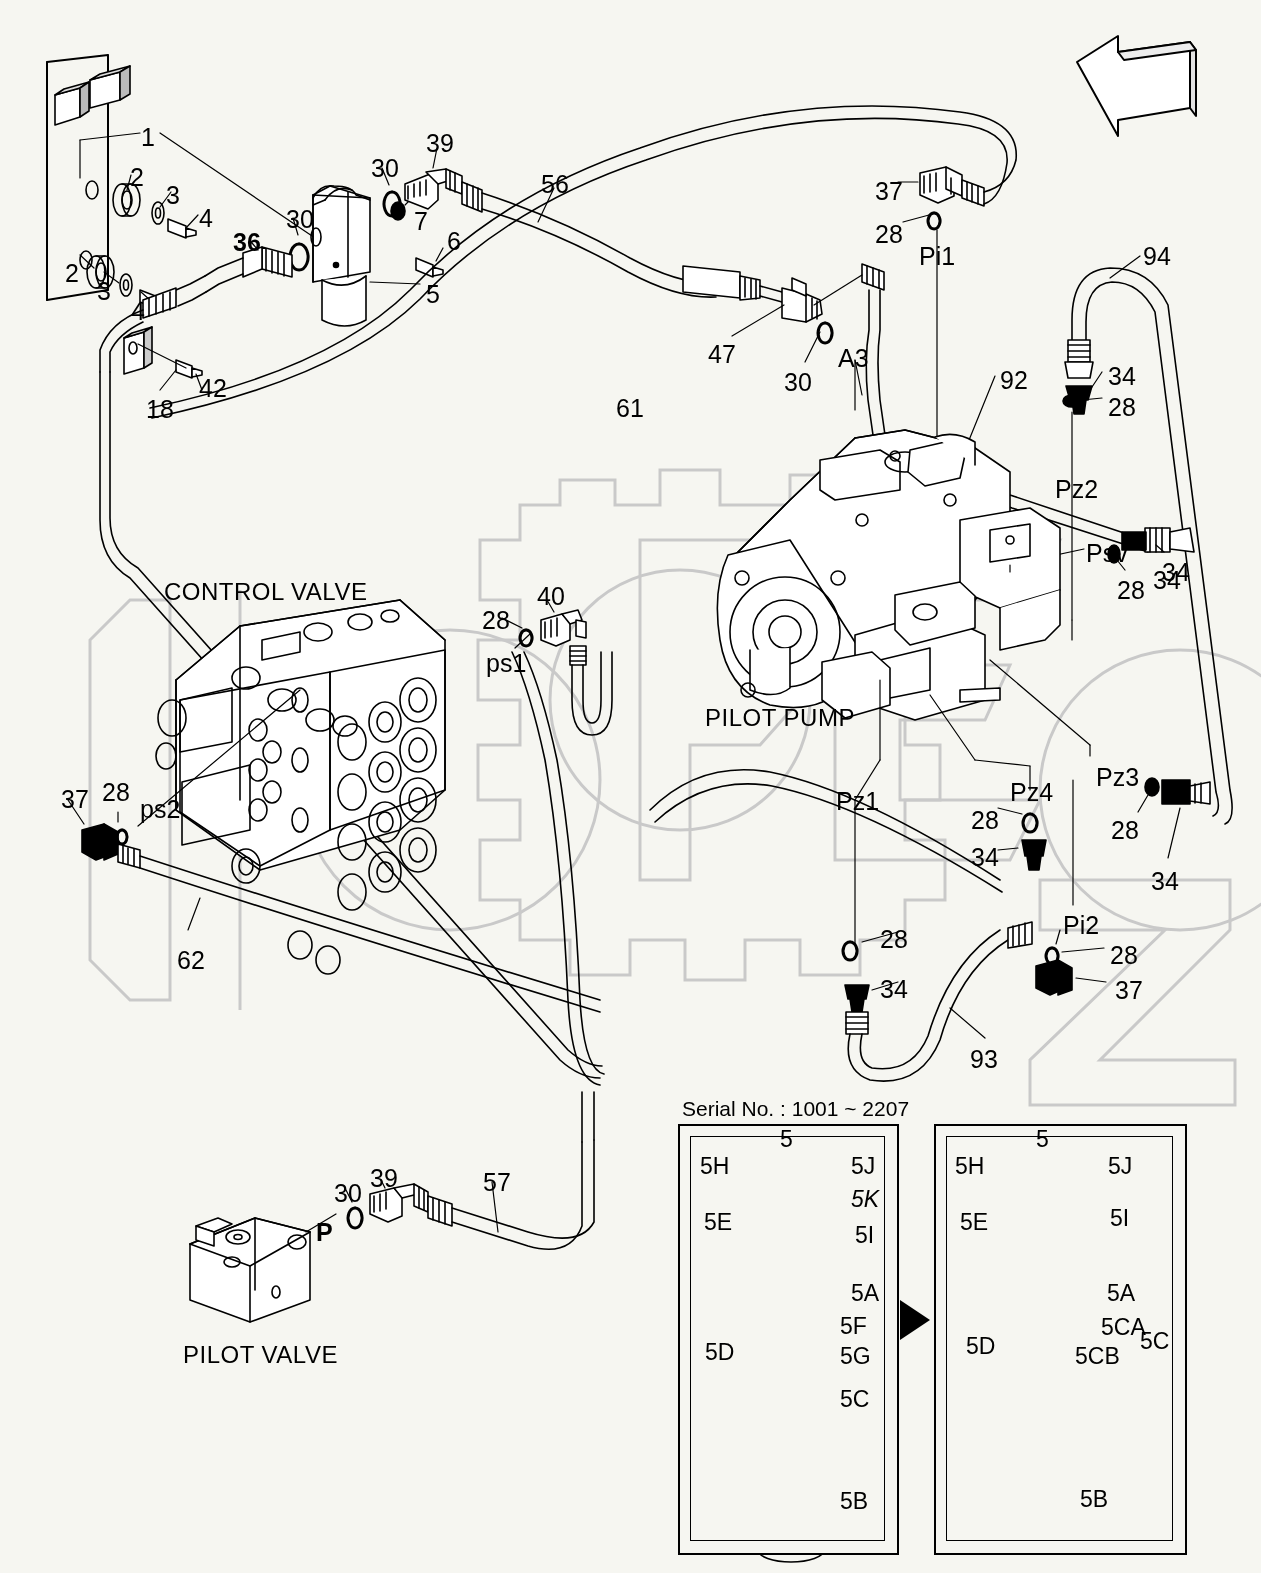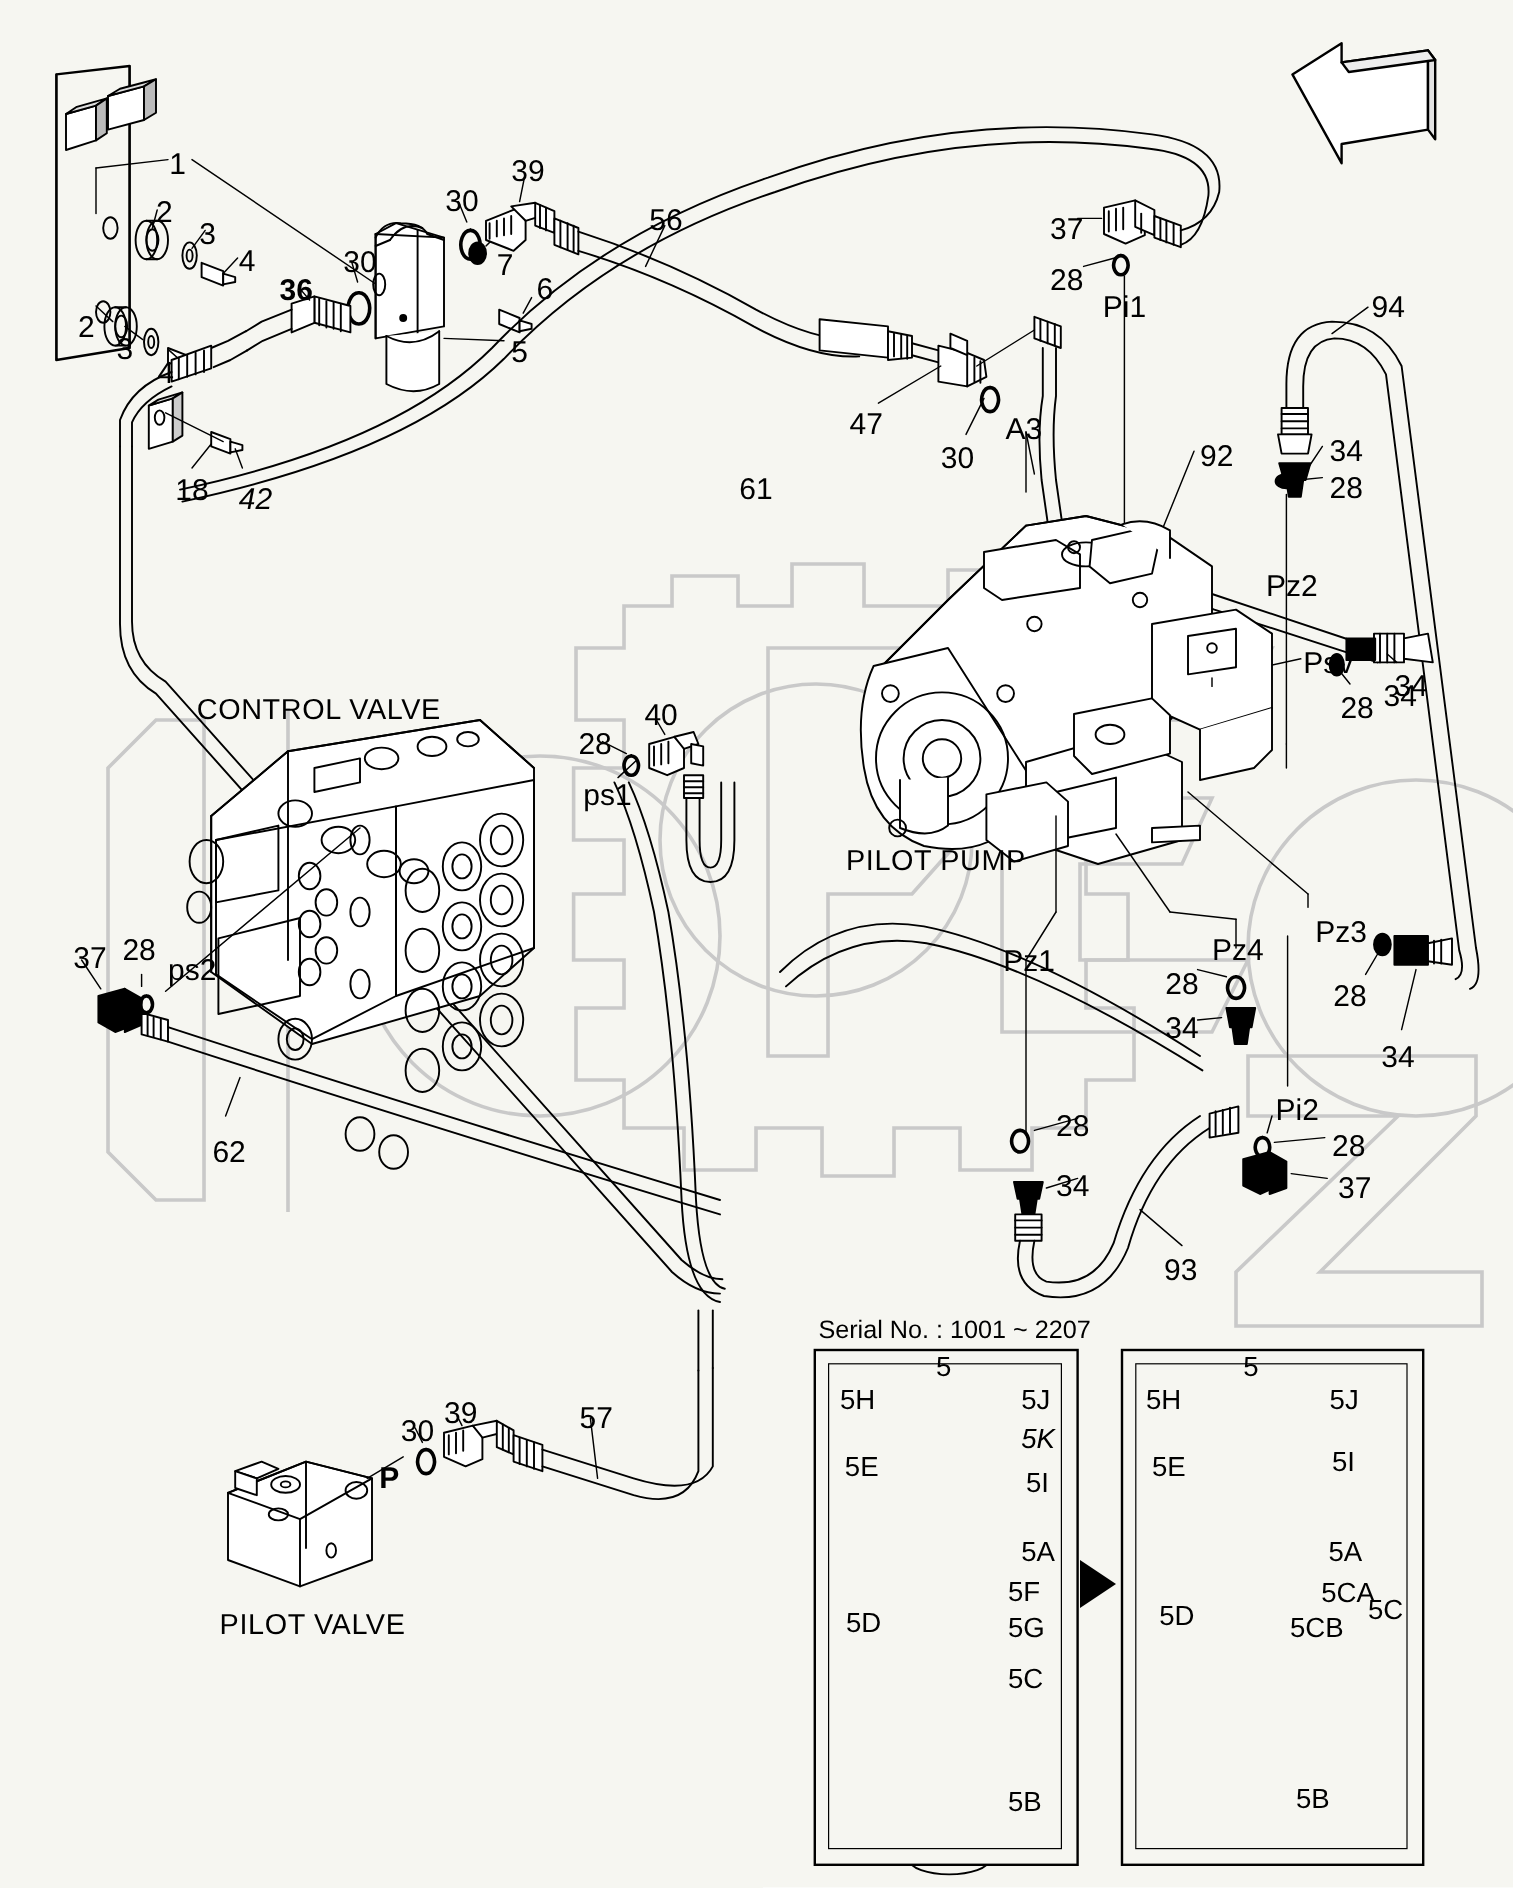--- a/index.html
+++ b/index.html
@@ -728,21 +728,21 @@
       <div class="lbl " style="left: 233px; top: 230px; font-weight: bold;">36</div>
       <div class="lbl " style="left: 286px; top: 207px;">30</div>
       <div class="lbl " style="left: 371px; top: 156px;">30</div>
       <div class="lbl " style="left: 426px; top: 131px;">39</div>
       <div class="lbl " style="left: 414px; top: 209px;">7</div>
       <div class="lbl " style="left: 447px; top: 229px;">6</div>
       <div class="lbl " style="left: 426px; top: 282px;">5</div>
       <div class="lbl " style="left: 541px; top: 172px;">56</div>
       <div class="lbl " style="left: 616px; top: 396px;">61</div>
       <div class="lbl " style="left: 146px; top: 397px;">18</div>
-      <div class="lbl " style="left: 199px; top: 404px; font-style: italic;">42</div>
+      <div class="lbl " style="left: 199px; top: 376px;">42</div>
       <div class="lbl " style="left: 875px; top: 179px;">37</div>
       <div class="lbl " style="left: 875px; top: 222px;">28</div>
       <div class="lbl " style="left: 919px; top: 244px;">Pi1</div>
       <div class="lbl " style="left: 1143px; top: 244px;">94</div>
       <div class="lbl " style="left: 1108px; top: 364px;">34</div>
       <div class="lbl " style="left: 1108px; top: 395px;">28</div>
       <div class="lbl " style="left: 708px; top: 342px;">47</div>
       <div class="lbl " style="left: 784px; top: 370px;">30</div>
       <div class="lbl " style="left: 838px; top: 346px;">A3</div>
       <div class="lbl " style="left: 1000px; top: 368px;">92</div>

